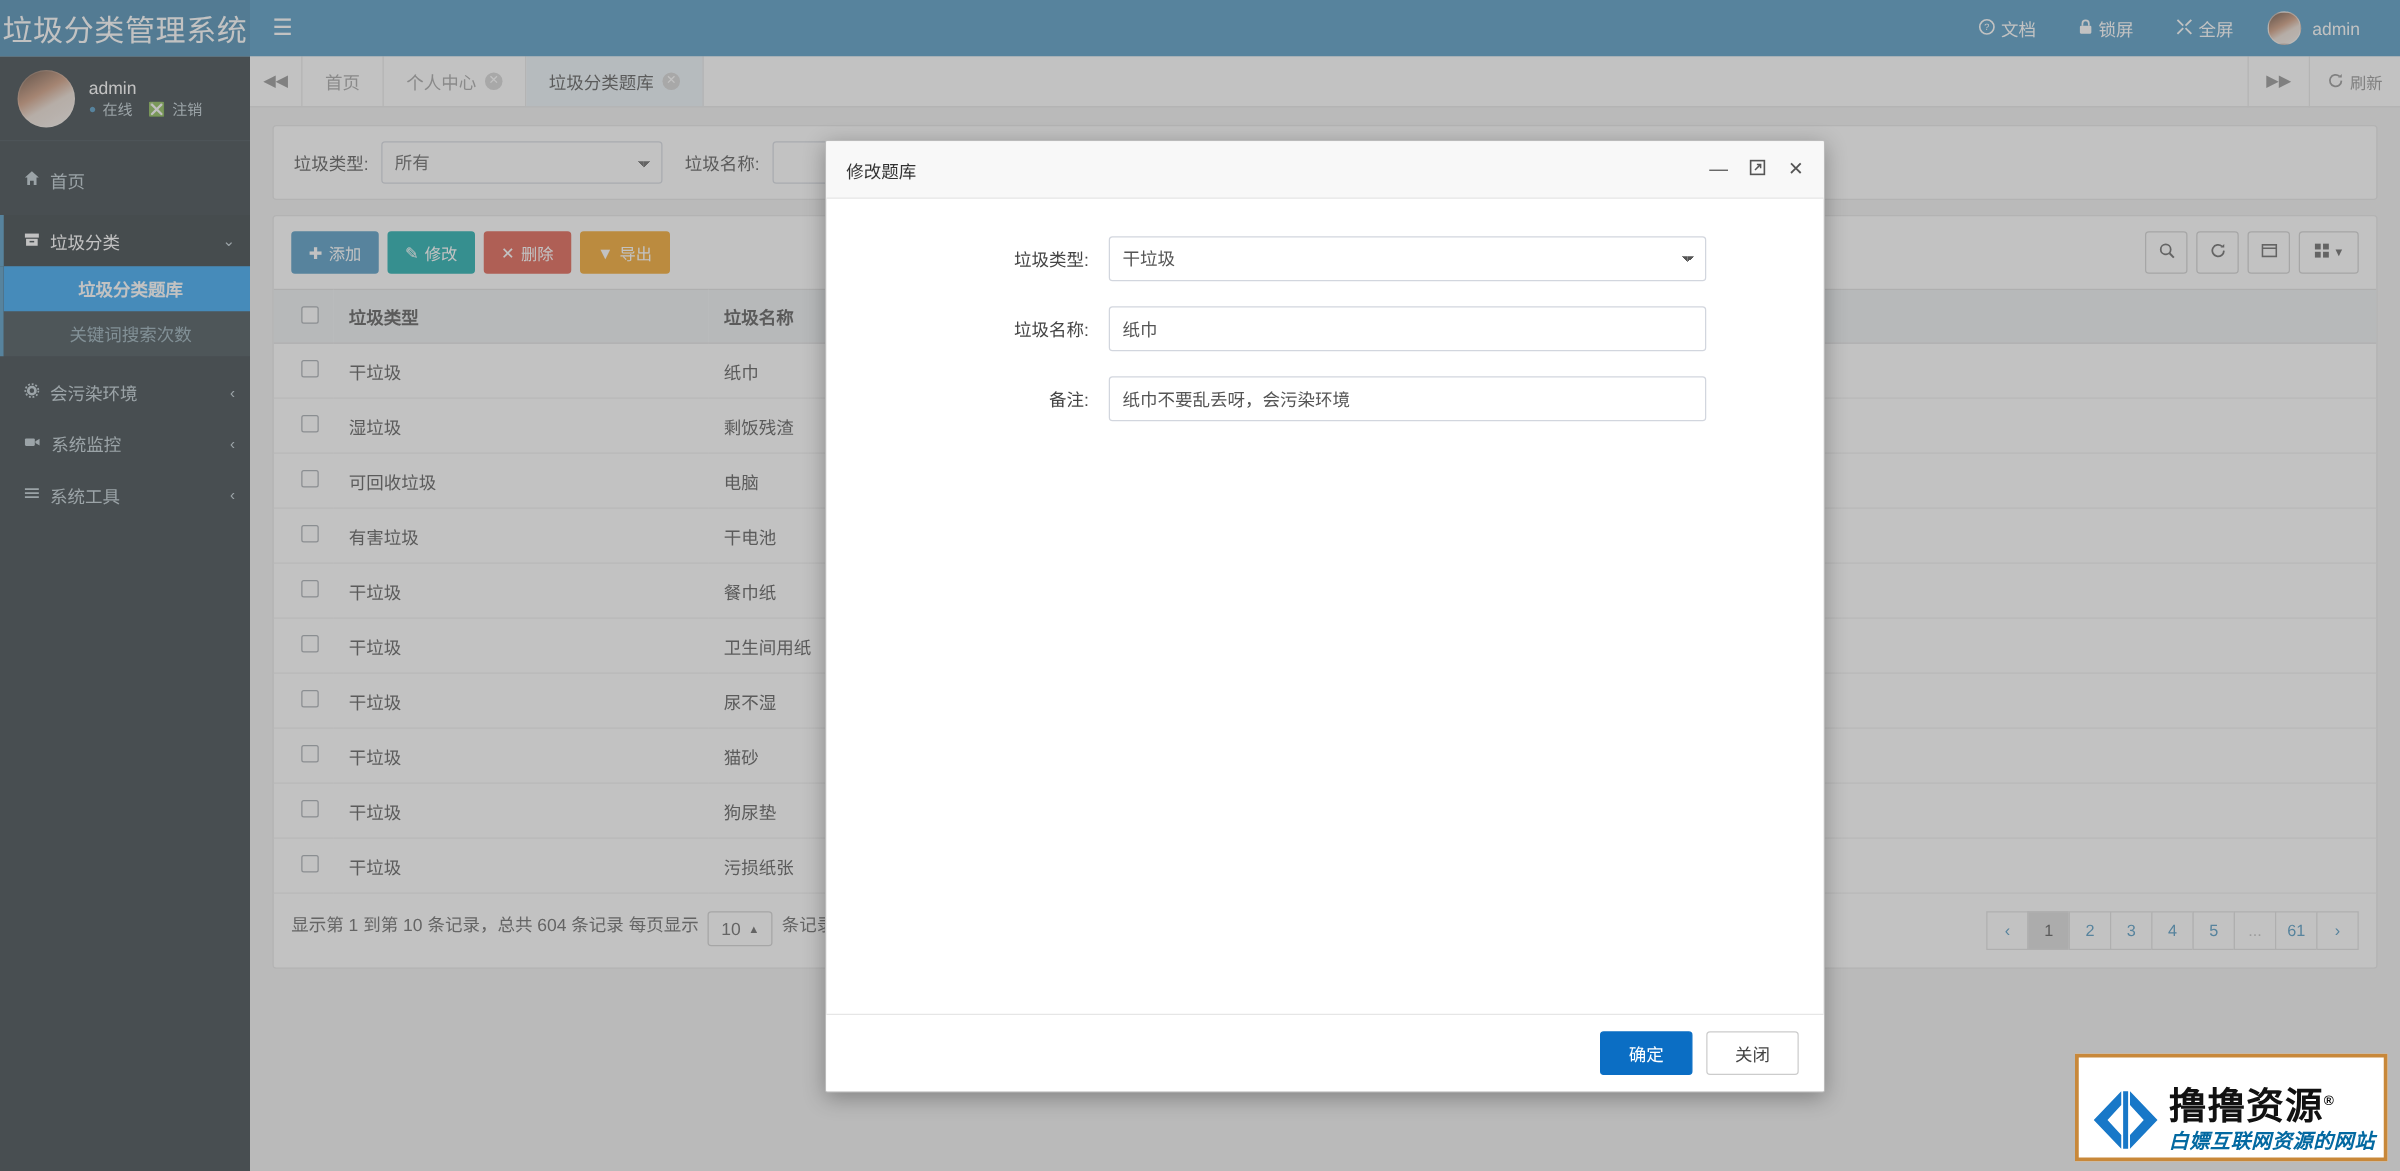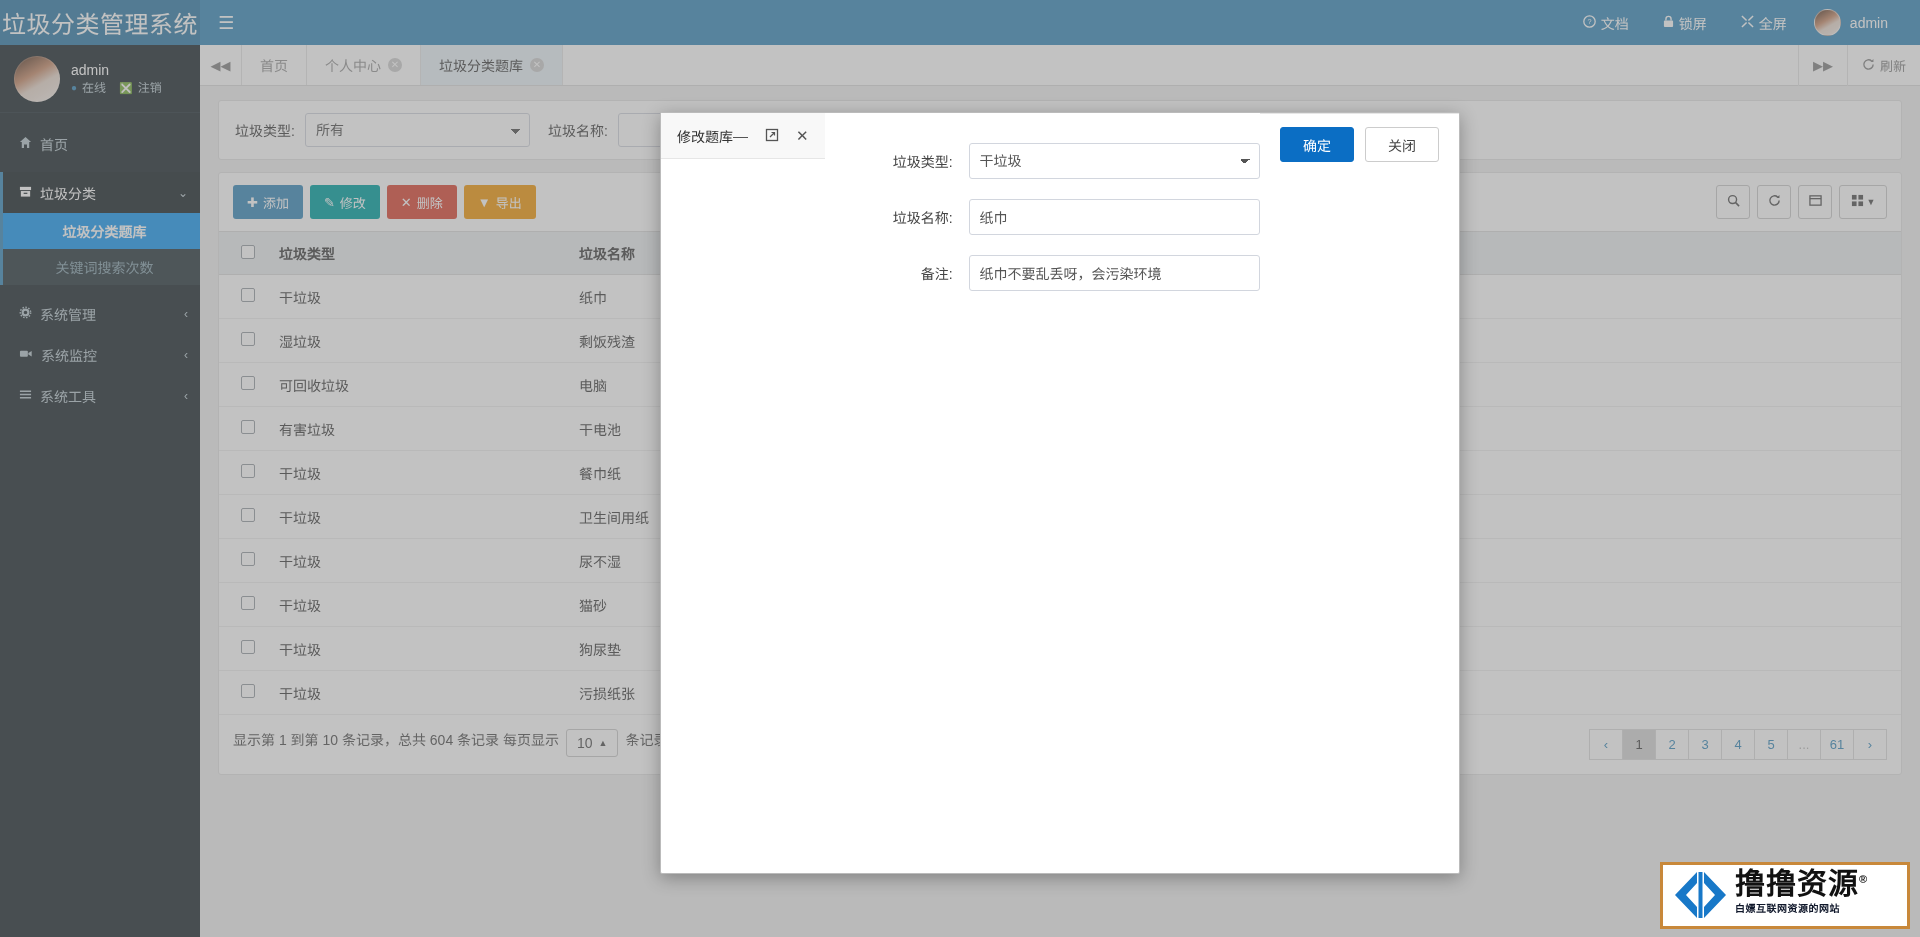--- a/index.html
+++ b/index.html
@@ -200,21 +200,21 @@
   .pager span.dis { color: #bbb; }
 
   
   .overlay {
     position: absolute; top: 0; left: 0; width: 1920px; height: 937px;
     background: rgba(120,120,120,.45); z-index: 40;
   }
   .modal {
     position: absolute; left: 660px; top: 112px; width: 800px; height: 762px;
     background: #fff; border: 1px solid #bbb; border-radius: 2px;
-    box-shadow: 0 4px 18px rgba(0,0,0,.3); display: flex; flex-direction: row;
+    box-shadow: 0 4px 18px rgba(0,0,0,.3); display: flex; flex-direction: column;
     z-index: 50;
   }
   .modal-head {
     height: 46px; background: #f8f8f8; border-bottom: 1px solid #e6e6e6;
     display: flex; align-items: center; padding: 0 16px; flex: 0 0 auto;
   }
   .modal-title { font-size: 14px; color: #333; flex: 1; }
   .modal-ctrl { display: flex; align-items: center; gap: 17px; color: #555; }
   .modal-ctrl span { cursor: pointer; font-size: 15px; line-height: 1; }
   .modal-body { flex: 1; padding: 30px 0 0 0; overflow: hidden; }
@@ -232,31 +232,31 @@
   }
   .mbtn {
     height: 35px; padding: 2px 22px; border-radius: 3px; font-size: 14px;
     cursor: pointer; font-family: inherit; border: 1px solid transparent;
   }
   .mbtn-ok { background: #0b6ec4; color: #fff; border-color: #0b6ec4; }
   .mbtn-close { background: #fff; color: #444; border-color: #ccc; }
 
   
   .watermark {
-    position: absolute; right: 10px; bottom: 8px; width: 250px; height: 67px;
-    background: #fff; border: 3px solid #c8883a; display: flex; align-items: flex-start;
+    position: absolute; right: 10px; bottom: 8px; width: 250px; height: 86px;
+    background: #fff; border: 3px solid #c8883a; display: flex; align-items: flex-end;
     gap: 8px; padding: 4px 8px; z-index: 60;
   }
   .wm-logo { width: 56px; height: 52px; flex: 0 0 auto; }
   .wm-txt { display: flex; flex-direction: column; line-height: 1; }
   .wm-main { font-size: 30px; font-weight: bold; color: #111; letter-spacing: 1px;
              white-space: nowrap; position: relative; }
   .wm-r { font-size: 11px; vertical-align: super; }
-  .wm-sub { font-size: 10px; font-weight: bold; color: #0f172a; margin-top: 5px;
-            letter-spacing: .5px; white-space: nowrap; }
+  .wm-sub { font-size: 16px; font-weight: bold; color: #0369a1; margin-top: 5px;
+            letter-spacing: .5px; white-space: nowrap; font-style: italic; }
 </style>
 </head>
 <body>
 
 <div id="app">
 
   <div class="topbar">
     <div class="brand">垃圾分类管理系统</div>
     <div class="hamburger">☰</div>
     <div class="topbar-spacer"></div>
@@ -344,21 +344,21 @@
 
       <li class="menu-sep"></li>
 
       <li class="menu-item">
         <span class="ic">
           <svg width="13" height="13" viewBox="0 0 14 14">
               <circle cx="7" cy="7" r="3.1" fill="none" stroke="#b8c7ce" stroke-width="2.3"></circle>
               <circle cx="7" cy="7" r="5.6" fill="none" stroke="#b8c7ce" stroke-width="1.5" stroke-dasharray="1.6 1.6"></circle>
             </svg>
         </span>
-        <span class="label">系统管理</span>
+        <span class="label">会污染环境</span>
         <span class="caret">‹</span>
       </li>
 
       <li class="menu-item">
         <span class="ic">
           <svg width="14" height="13" viewBox="0 0 15 14">
               <rect x="1" y="4" width="8.5" height="6.5" rx="1" fill="#b8c7ce"></rect>
               <path d="M10 6.5 L13.6 4.3 V10.2 L10 8 Z" fill="#b8c7ce"></path>
             </svg>
         </span>

